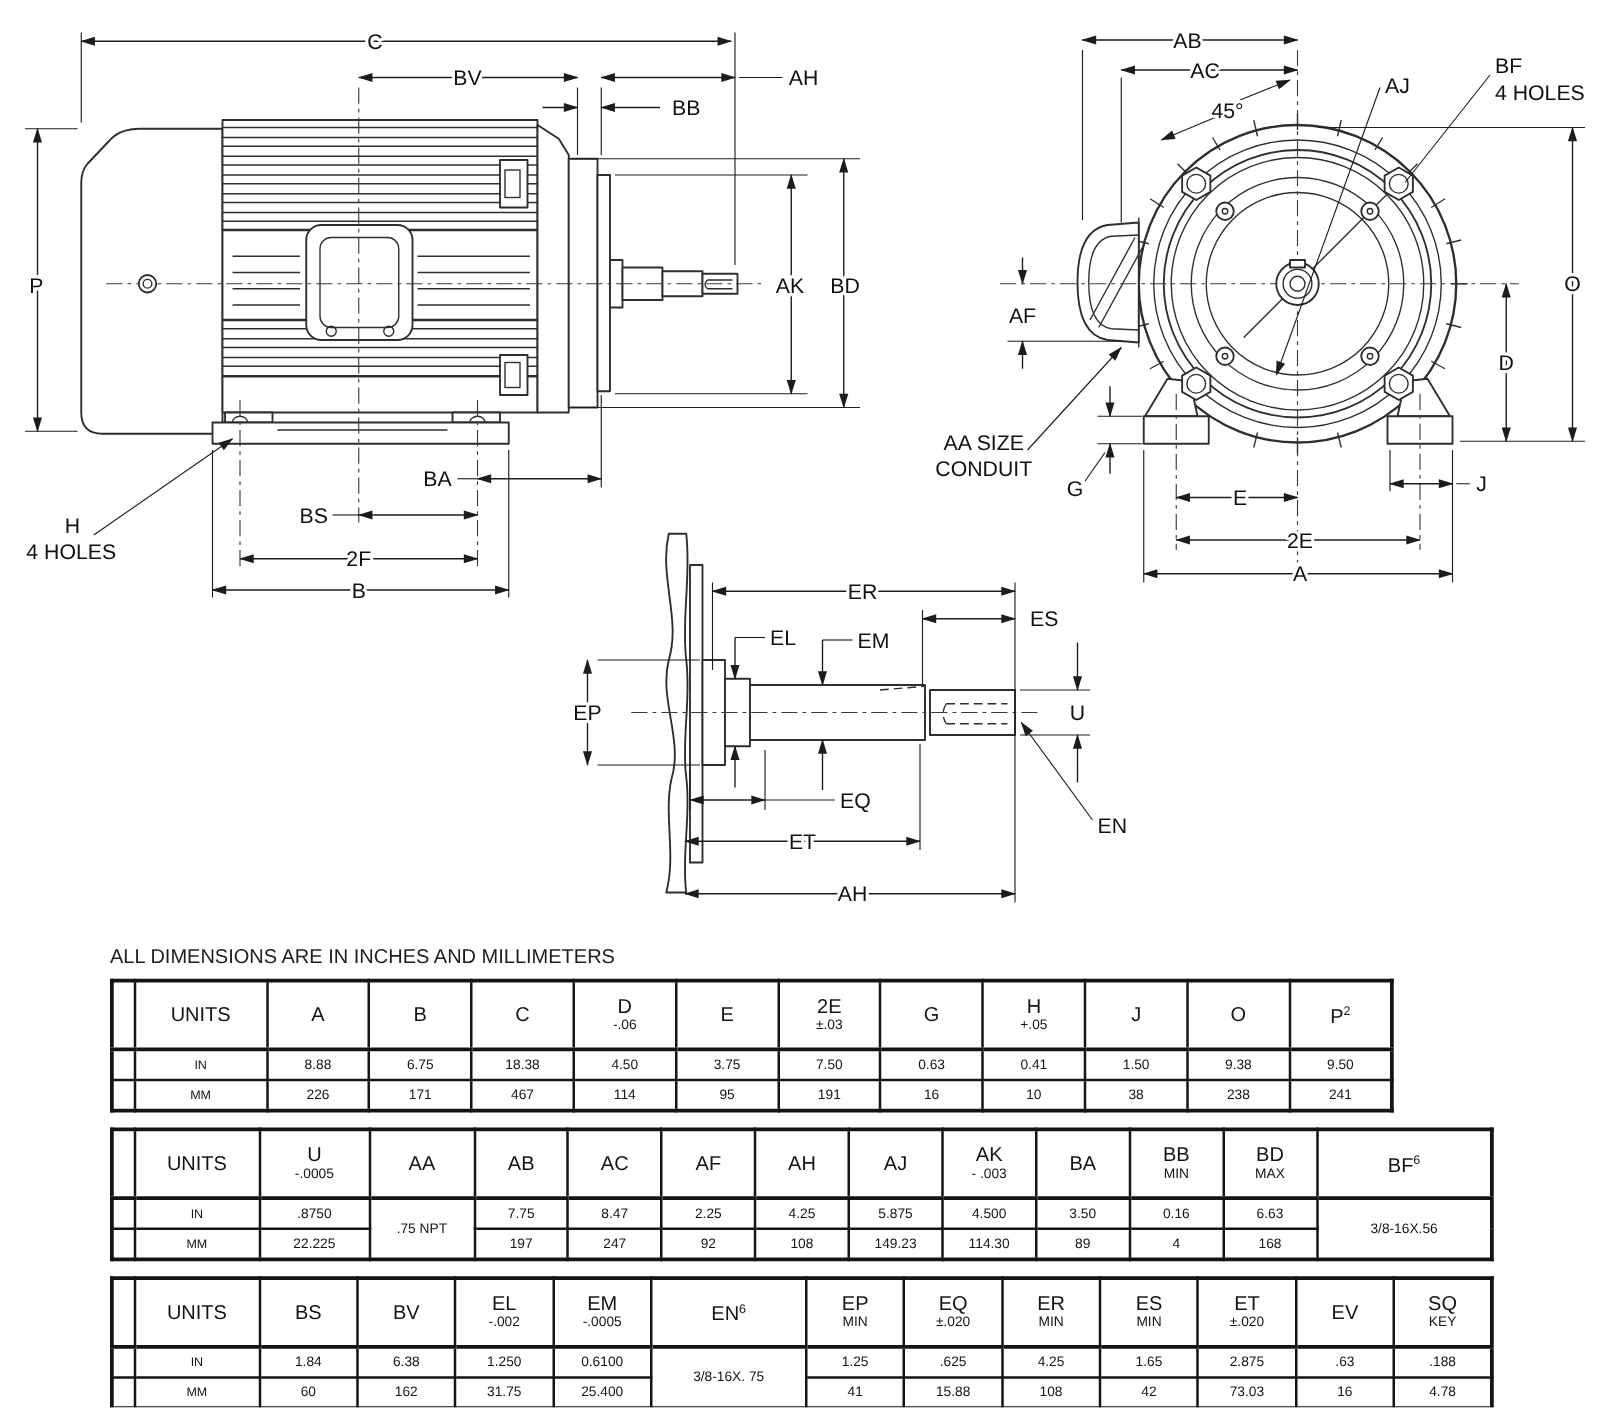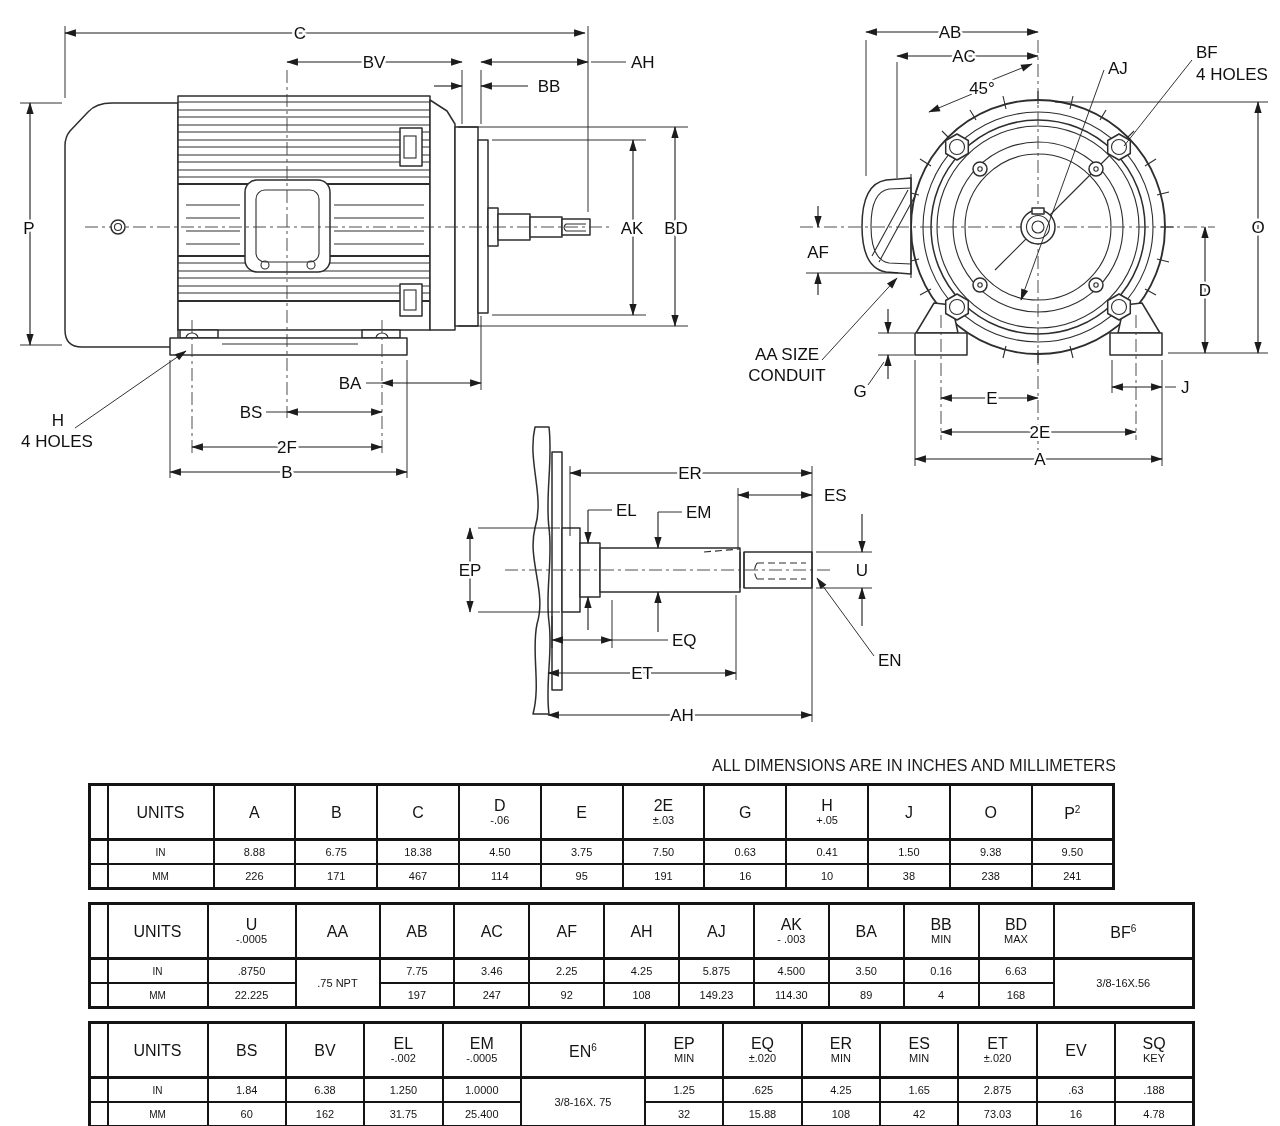--- a/index.html
+++ b/index.html
@@ -12,21 +12,21 @@
   .plb{fill:none;stroke:#2e2e2e;stroke-width:1.9;}
   .cl{fill:none;stroke:#3a3a3a;stroke-width:.9;stroke-dasharray:13 4 3 4;}
   .dsh{stroke-dasharray:7 4;}
   .dim{fill:none;stroke:#1c1c1c;stroke-width:1.1;}
   .ext{fill:none;stroke:#1c1c1c;stroke-width:.9;}
   svg text{font-family:"Liberation Sans",sans-serif;font-size:17px;fill:#101010;
     paint-order:stroke;stroke:#fff;stroke-width:5px;stroke-linejoin:round;text-anchor:middle;}
   svg text.st{text-anchor:start;}
   
   .tables{position:absolute;top:757px;left:88px;width:1110px;}
-  .note{width:1028px;text-align:right;font-size:16px;color:#1d1d1d;margin:0 0 8px 0;}
+  .note{width:1028px;text-align:left;font-size:16px;color:#1d1d1d;margin:0 0 8px 0;}
   table{border-collapse:collapse;table-layout:fixed;border:3px solid #141414;margin:0 0 12px 0;background:#fff;}
   #t1{width:1027px;} #t2{width:1107px;} #t3{width:1107px;}
   th,td{border:2px solid #141414;text-align:center;vertical-align:middle;padding:0;color:#141414;overflow:hidden;}
   th{height:52px;font-weight:normal;}
   .hh{font-size:16px;line-height:17px;}
   .hh sup{font-size:10px;}
   .sub{font-size:11px;line-height:13px;}
   td{height:22px;font-size:11px;}
   td.unit{font-size:10px;}
   tbody tr:first-child td{border-top:3px solid #141414;}
@@ -406,21 +406,21 @@
             </th>
       </tr>
     </thead>
     <tbody>
       <tr>
         <td></td>
         <td class="unit">IN</td>
         <td>.8750</td>
         <td rowspan="2">.75 NPT</td>
         <td>7.75</td>
-        <td>3.46</td>
+        <td>8.47</td>
         <td>2.25</td>
         <td>4.25</td>
         <td>5.875</td>
         <td>4.500</td>
         <td>3.50</td>
         <td>0.16</td>
         <td>6.63</td>
         <td rowspan="2">3/8-16X.56</td>
       </tr>
       <tr>
@@ -509,38 +509,38 @@
             </th>
       </tr>
     </thead>
     <tbody>
       <tr>
         <td></td>
         <td class="unit">IN</td>
         <td>1.84</td>
         <td>6.38</td>
         <td>1.250</td>
-        <td>1.0000</td>
+        <td>0.6100</td>
         <td rowspan="2">3/8-16X. 75</td>
         <td>1.25</td>
         <td>.625</td>
         <td>4.25</td>
         <td>1.65</td>
         <td>2.875</td>
         <td>.63</td>
         <td>.188</td>
       </tr>
       <tr>
         <td></td>
         <td class="unit">MM</td>
         <td>60</td>
         <td>162</td>
         <td>31.75</td>
         <td>25.400</td>
-        <td>32</td>
+        <td>41</td>
         <td>15.88</td>
         <td>108</td>
         <td>42</td>
         <td>73.03</td>
         <td>16</td>
         <td>4.78</td>
       </tr>
     </tbody>
   </table>
 </div>

